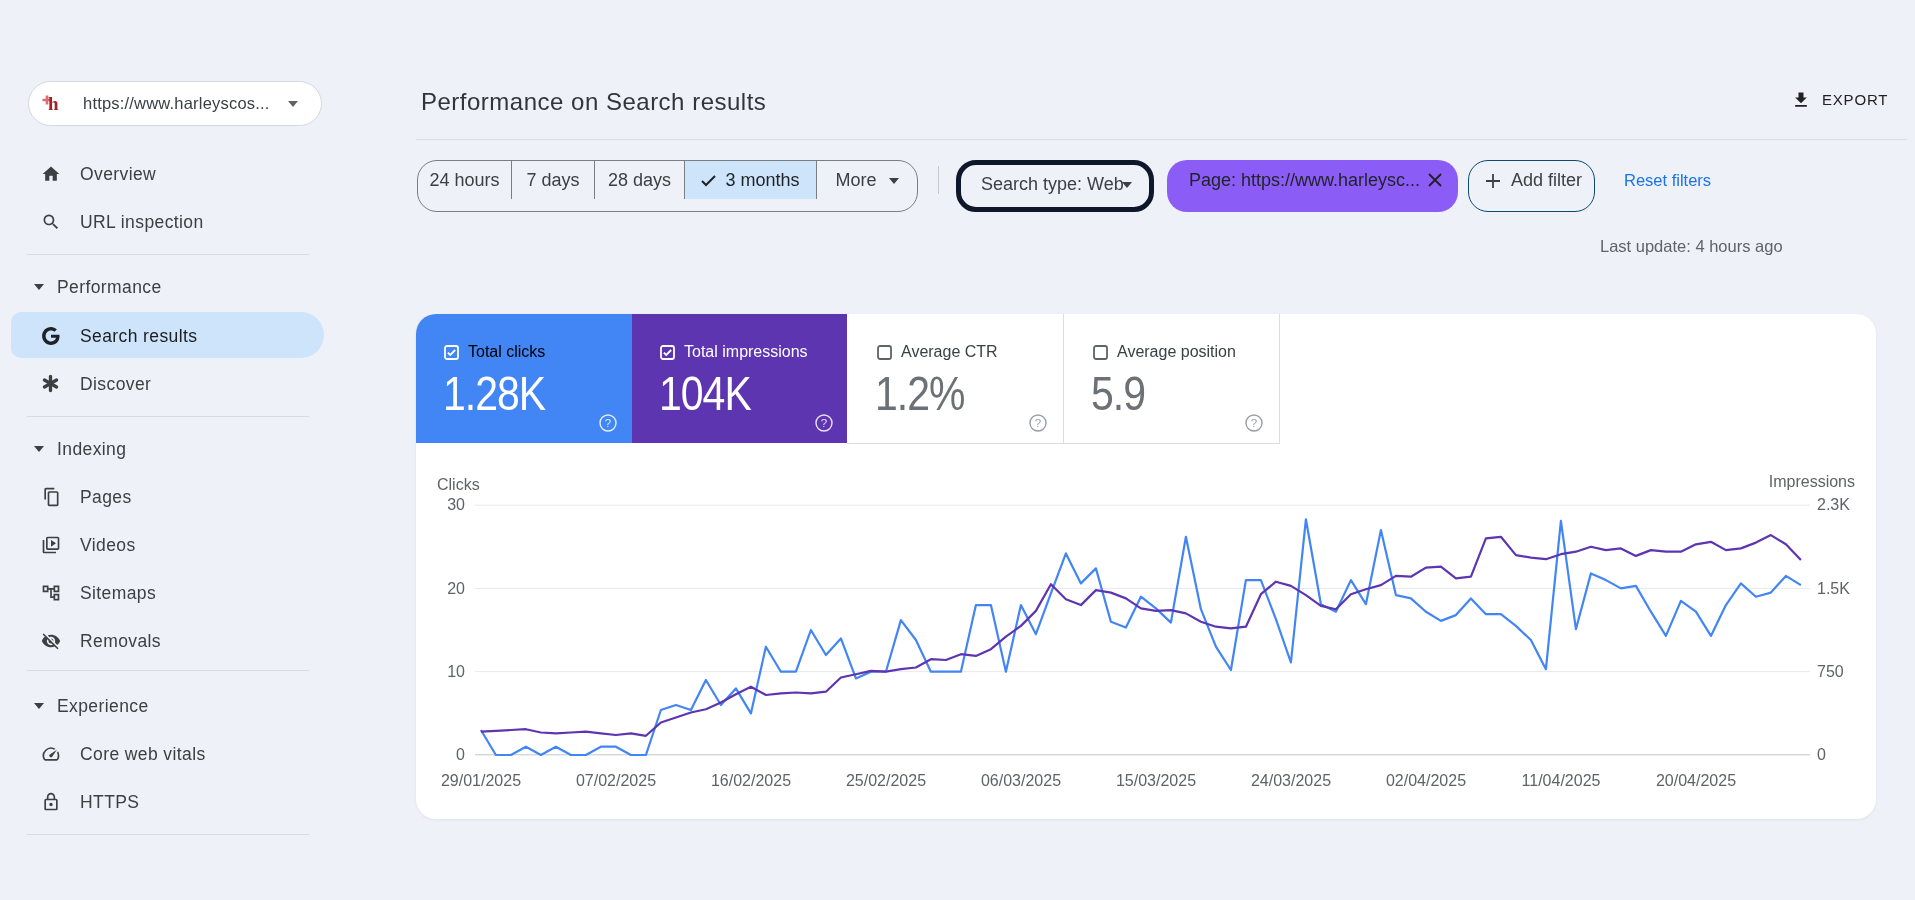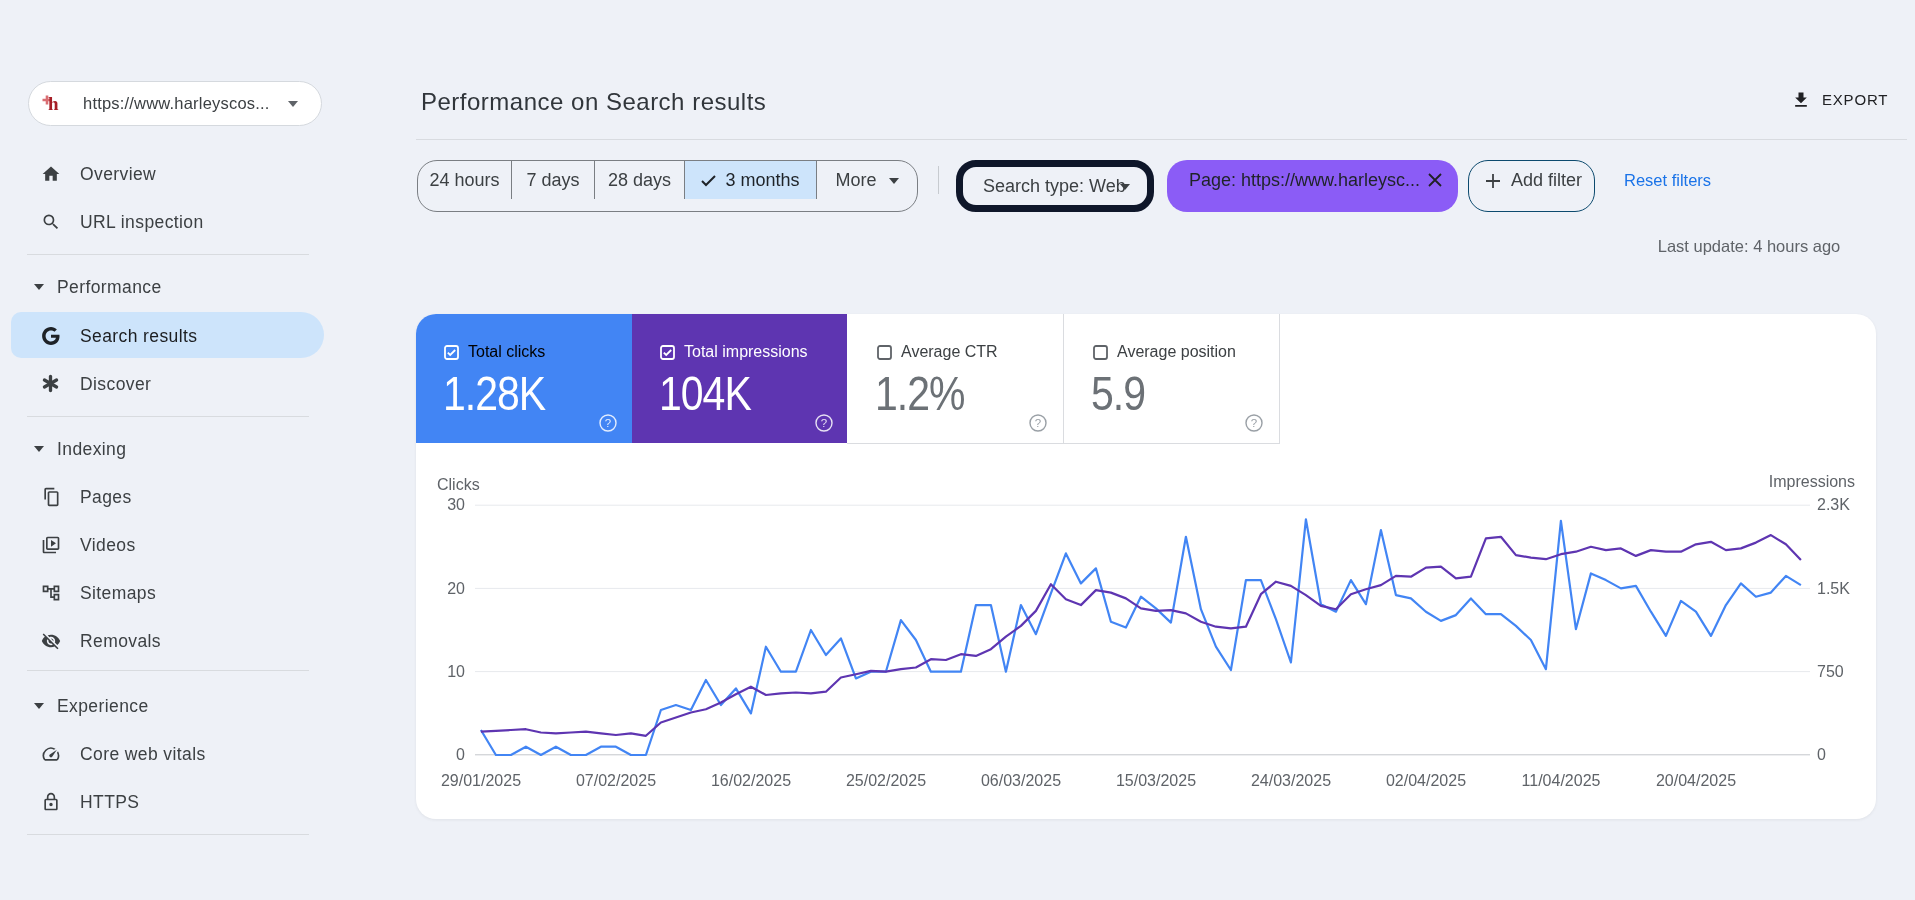--- a/index.html
+++ b/index.html
@@ -85,31 +85,31 @@
     <path d="M19 9h-4V3H9v6H5l7 7 7-7zM5 18v2h14v-2H5z" fill="#202124"></path>
   </svg>
 <div class="abs" style="left:1822px;top:90px;height:20px;line-height:20px;font-size:15px;font-weight:500;letter-spacing:.8px;color:#202124">EXPORT</div>
 <div class="abs" style="left:416px;top:139px;width:1491px;height:1px;background:#d8dbe0"></div>
 <div class="chip" style="left:417px;width:501px;border:1px solid #7a7e83;overflow:hidden"><div class="seg" style="width:93px;">24 hours</div><div class="seg" style="width:83px;border-left:1px solid #7a7e83;">7 days</div><div class="seg" style="width:90px;border-left:1px solid #7a7e83;">28 days</div><div class="seg" style="width:132px;border-left:1px solid #7a7e83;background:#cde4fb;color:#1f2328;"><svg width="15" height="12" viewBox="0 0 15 12" style="vertical-align:-1px;margin-right:9px">
         <path d="M1 6l4 4L14 1" fill="none" stroke="#1f2328" stroke-width="2"></path>
       </svg>3 months</div><div class="seg" style="width:101px;border-left:1px solid #7a7e83;">More<svg width="10" height="6" viewBox="0 0 10 6" style="vertical-align:2px;margin-left:12px">
         <path d="M0 0h10L5 6z" fill="#3c4043"></path>
       </svg></div></div>
 <div class="abs" style="left:938px;top:166px;width:1px;height:28px;background:#c7cbd0"></div>
-<div class="chip" style="left:956px;width:198px;border:7px solid #0f172a;line-height:38px;padding-left:20px">Search type: Web<svg width="10" height="6" viewBox="0 0 10 6" style="position:absolute;right:17px;top:17px">
+<div class="chip" style="left:956px;width:198px;border:5px solid #0f172a;line-height:38px;padding-left:20px">Search type: Web<svg width="10" height="6" viewBox="0 0 10 6" style="position:absolute;right:17px;top:17px">
       <path d="M0 0h10L5 6z" fill="#3c4043"></path>
     </svg></div>
 <div class="chip" style="left:1167px;width:291px;background:#8b5cf6;line-height:40px;padding-left:22px;color:#1f2328">Page: https://www.harleysc...<svg width="14" height="14" viewBox="0 0 14 14" style="position:absolute;right:16px;top:13px">
       <path d="M1 1l12 12M13 1L1 13" stroke="#202124" stroke-width="1.8"></path>
     </svg></div>
 <div class="chip" style="left:1468px;width:127px;border:1px solid #0c4a6e;line-height:38px;padding-left:42px">Add filter<svg width="14" height="14" viewBox="0 0 14 14" style="position:absolute;left:17px;top:13px">
       <path d="M7 0v14M0 7h14" stroke="#3c4043" stroke-width="1.8"></path>
     </svg></div>
 <div class="abs" style="left:1624px;top:160px;height:40px;line-height:40px;font-size:16.5px;font-weight:500;color:#1a73e8">Reset filters</div>
-<div class="abs" style="left:1600px;top:237px;width:298px;text-align:center;font-size:16.5px;color:#5f6368">Last update: 4 hours ago</div>
+<div class="abs" style="left:1600px;top:237px;width:298px;text-align:left;font-size:16.5px;color:#5f6368">Last update: 4 hours ago</div>
 <div class="abs" style="left:416px;top:314px;width:1460px;height:505px;background:#fff;border-radius:20px;box-shadow:0 1px 3px rgba(60,64,67,.08)"></div>
 <div class="abs" style="left:416px;top:314px;width:216px;height:129px;background:#4285f4;border-radius:20px 0 0 0"></div>
 <div class="abs" style="left:632px;top:314px;width:215px;height:129px;background:#5e35b1"></div>
 <div class="abs" style="left:847px;top:443px;width:433px;height:1px;background:#dadce0"></div>
 <div class="abs" style="left:1063px;top:314px;width:1px;height:129px;background:#dadce0"></div>
 <div class="abs" style="left:1279px;top:314px;width:1px;height:129px;background:#dadce0"></div>
 <svg style="position:absolute;left:444px;top:345px" width="15" height="15" viewBox="0 0 15 15">
     <rect x="1" y="1" width="13" height="13" rx="2" fill="none" stroke="#fff" stroke-width="1.8"></rect>
     <path d="M3.8 7.6l2.4 2.4 5-5" fill="none" stroke="#fff" stroke-width="1.8"></path>
   </svg>

